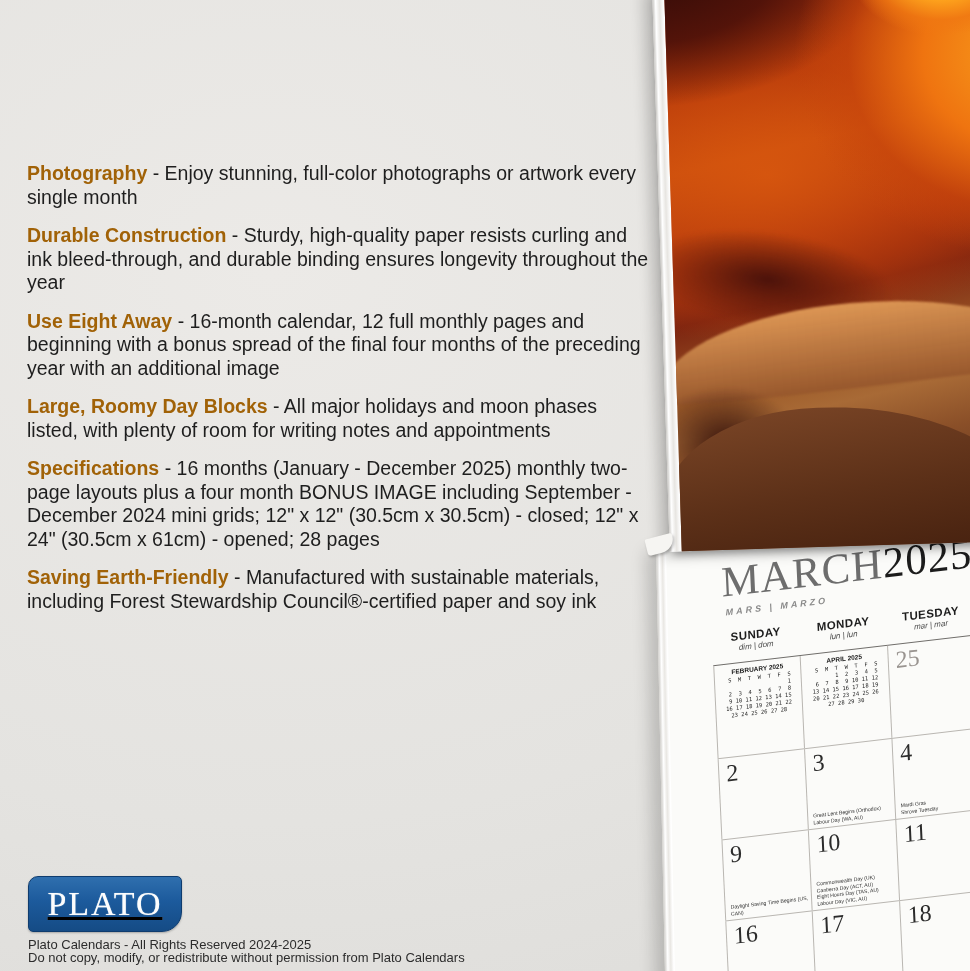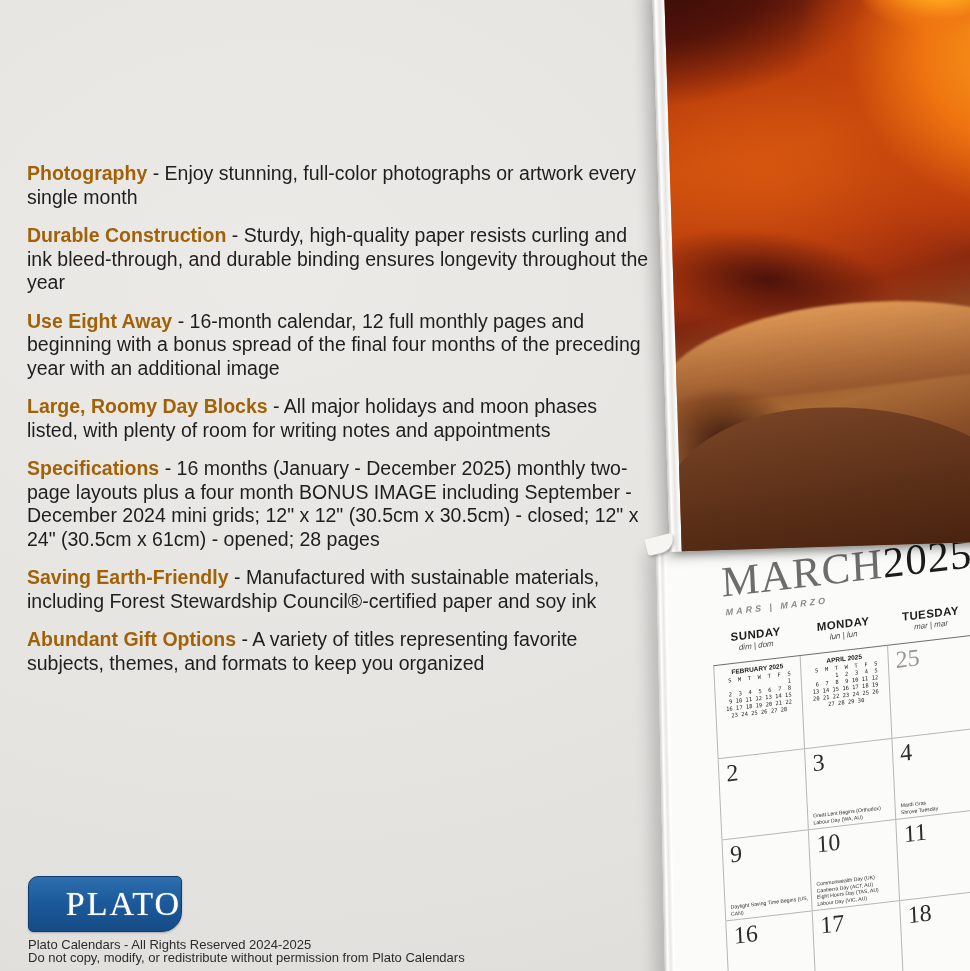--- a/index.html
+++ b/index.html
@@ -10,22 +10,22 @@
   
   .left-panel{position:absolute;left:0;top:0;width:665px;height:971px;}
   .main-title{position:absolute;left:27px;top:30px;font-size:40px;line-height:57px;
     font-weight:800;color:#141414;letter-spacing:.5px;}
   .features{position:absolute;left:27px;top:162px;width:625px;}
   .feature{font-size:19.5px;line-height:23.5px;color:#1e1e1e;margin:0 0 15px 0;}
   .feature b{font-weight:700;color:#a16207;}
   .logo{position:absolute;left:28px;top:876px;width:152px;height:54px;
     background:linear-gradient(180deg,#2f6fae 0%,#1c5a9c 45%,#154b85 100%);
     border:1px solid #0f3c6e;border-radius:10px 5px 20px 5px;
-    display:flex;align-items:center;justify-content:flex-end;
-    box-shadow:0 1px 2px rgba(0,0,0,.25);}
+    display:flex;align-items:center;justify-content:center;
+    box-shadow:0 1px 2px rgba(0,0,0,.25);text-decoration:underline;}
   .logo-text{font-family:"Liberation Serif",serif;font-size:34px;color:#fdfdfd;
     letter-spacing:2px;text-shadow:0 0 1px #a8c6e2;}
   .footer{position:absolute;left:28px;top:938px;font-size:13px;line-height:13px;color:#2c2c2c;}
 
   
   .page-block{position:absolute;left:656px;top:544px;width:340px;height:600px;
     background:#fbfbf9;transform:rotate(-1.2deg);transform-origin:0 0;
     box-shadow:-10px 6px 16px rgba(0,0,0,.18);}
   .page-edge{position:absolute;left:0;top:0;bottom:0;width:10px;
     background:linear-gradient(90deg,#cfcdc9 0px,#ffffff 3px,#e9e7e3 6px,#ffffff 9px);}
@@ -225,21 +225,20 @@
 
 <div class="left-panel">
 
   <div class="features">
     <p class="feature"><b>Photography</b><span> - Enjoy stunning, full-color photographs or artwork every single month</span></p>
     <p class="feature"><b>Durable Construction</b><span> - Sturdy, high-quality paper resists curling and ink bleed-through, and durable binding ensures longevity throughout the year</span></p>
     <p class="feature"><b>Use Eight Away</b><span> - 16-month calendar, 12 full monthly pages and beginning with a bonus spread of the final four months of the preceding year with an additional image</span></p>
     <p class="feature"><b>Large, Roomy Day Blocks</b><span> - All major holidays and moon phases listed, with plenty of room for writing notes and appointments</span></p>
     <p class="feature"><b>Specifications</b><span> - 16 months (January - December 2025) monthly two-page layouts plus a four month BONUS IMAGE including September - December 2024 mini grids; 12" x 12" (30.5cm x 30.5cm) - closed; 12" x 24" (30.5cm x 61cm) - opened; 28 pages</span></p>
     <p class="feature"><b>Saving Earth-Friendly</b><span> - Manufactured with sustainable materials, including Forest Stewardship Council®-certified paper and soy ink</span></p>
-    <p class="feature"><b>Abundant Gift Options</b><span> - A variety of titles representing favorite subjects, themes, and formats to keep you organized</span></p>
   </div>
 
   <div class="logo">
     <span class="logo-text">PLATO</span>
   </div>
 
   <div class="footer">
     <div>Plato Calendars - All Rights Reserved 2024-2025</div>
     <div>Do not copy, modify, or redistribute without permission from Plato Calendars</div>
   </div>

